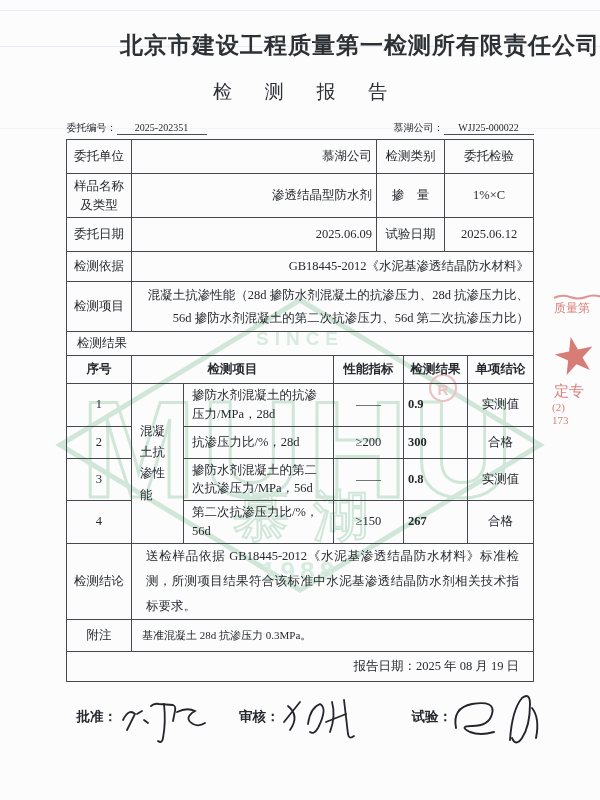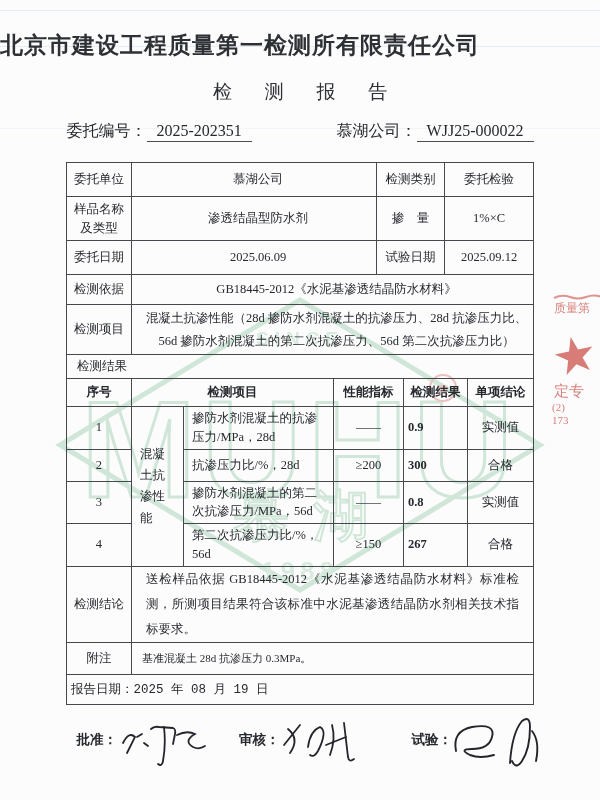--- a/index.html
+++ b/index.html
@@ -9,48 +9,48 @@
     background:#fcfcfd;
     overflow:hidden;
     font-family:"Liberation Serif","DejaVu Serif",serif;
     color:#26292e;
   }
   .scan-line { position:absolute; left:0; width:600px; height:1px;
     background:rgba(130,165,210,0.18); pointer-events:none; }
   .content { position:relative; z-index:2; }
 
   
-  .title { margin-top:30px; text-align:left; font-family:"Liberation Sans","DejaVu Sans",sans-serif;
+  .title { margin-top:30px; text-align:right; font-family:"Liberation Sans","DejaVu Sans",sans-serif;
     font-size:23px; font-weight:bold; letter-spacing:1px; color:#2d3034; }
   .subtitle { margin-top:18px; text-align:center; font-size:19px; font-weight:normal;
     letter-spacing:14px; text-indent:14px; color:#2d3034; }
   .ref-row { width:467px; margin:16px auto 0; display:flex; justify-content:space-between;
-    font-size:16px; align-items:flex-end; }
+    font-size:10px; align-items:flex-end; }
   .ref-row .val { display:inline-block; min-width:90px; text-align:center;
     border-bottom:1px solid #4a4d52; padding:0 10px 1px; }
 
   
   table { width:467px; margin:0 auto; border-collapse:collapse; table-layout:fixed;
     background:transparent; }
   .tbl-b { margin-top:-1px; }
   td { border:1px solid #45484d; font-size:12.5px; vertical-align:middle;
     padding:2px 4px; background:transparent; }
   td.lbl { text-align:center; line-height:1.5; }
-  td.val { text-align:center; padding-left:12px;font-family:Liberation Serif, serif; }
+  td.val { text-align:right; padding-left:12px;font-family:Liberation Serif, serif; }
   tr.h34 td { height:34px; } tr.h44 td { height:44px; } tr.h30 td { height:30px; }
   tr.h46 td { height:46px; } tr.h24 td { height:24px; } tr.h28 td { height:28px; }
   tr.h38 td { height:38px; } tr.h32 td { height:32px; } tr.h70 td { height:70px; }
   td.results-label { text-align:left; padding-left:10px; }
   td.th { text-align:center; font-weight:600; }
   td.center { text-align:center; }
   td.item { text-align:left; padding-left:8px; line-height:1.5; }
   td.result-val { text-align:left; font-weight:600; }
   td.concl-text { text-align:justify; padding:0 14px; line-height:2; }
   td.note-text { font-size:11px; padding-left:10px;margin-top:12px; }
-  td.date-cell { text-align:left; padding-right:14px;font-family:Liberation Mono, monospace; }
+  td.date-cell { text-align:right; padding-right:14px; }
   td.cat { text-align:left; line-height:1.7; padding:2px 8px; }
 
   
   .sig-row { width:467px; margin:12px auto 0; display:flex; align-items:flex-start;
     height:52px; }
   .sig-group { display:flex; align-items:flex-start; }
   .sig-label { font-size:13.5px; font-weight:600; padding-top:14px; white-space:nowrap; }
   .sig-ink { overflow:visible; }
   .g1 { margin-left:10px; } .g2 { margin-left:26px; } .g3 { margin-left:40px; }
 
@@ -91,21 +91,21 @@
 
   <div class="ref-row">
     <div>
       <span>委托编号：</span><span class="val">2025-202351</span>
     </div>
     <div>
       <span>慕湖公司：</span><span class="val">WJJ25-000022</span>
     </div>
   </div>
 
-  <table class="tbl-a" style="margin-top:20px">
+  <table class="tbl-a" style="margin-top:4px">
     <colgroup>
         <col style="width:65px">
         <col style="width:245px">
         <col style="width:68px">
         <col style="width:89px">
       </colgroup>
     <tbody>
         <tr class="h34">
       <td class="lbl">委托单位</td>
       <td class="val">慕湖公司</td>
@@ -115,21 +115,21 @@
     <tr class="h44">
       <td class="lbl">样品名称及类型</td>
       <td class="val">渗透结晶型防水剂</td>
       <td class="lbl">掺　量</td>
       <td class="lbl">1%×C</td>
     </tr>
     <tr class="h34">
       <td class="lbl">委托日期</td>
       <td class="val">2025.06.09</td>
       <td class="lbl">试验日期</td>
-      <td class="lbl">2025.09.12</td>
+      <td class="lbl">2025.06.12</td>
     </tr>
     <tr class="h30">
       <td class="lbl">检测依据</td>
       <td class="val" colspan="3">GB18445-2012《水泥基渗透结晶防水材料》</td>
     </tr>
     <tr class="h46">
       <td class="lbl">检测项目</td>
       <td class="val" style="line-height:1.8" colspan="3">混凝土抗渗性能（28d 掺防水剂混凝土的抗渗压力、28d 抗渗压力比、56d 掺防水剂混凝土的第二次抗渗压力、56d 第二次抗渗压力比）</td>
     </tr>
   </tbody>

